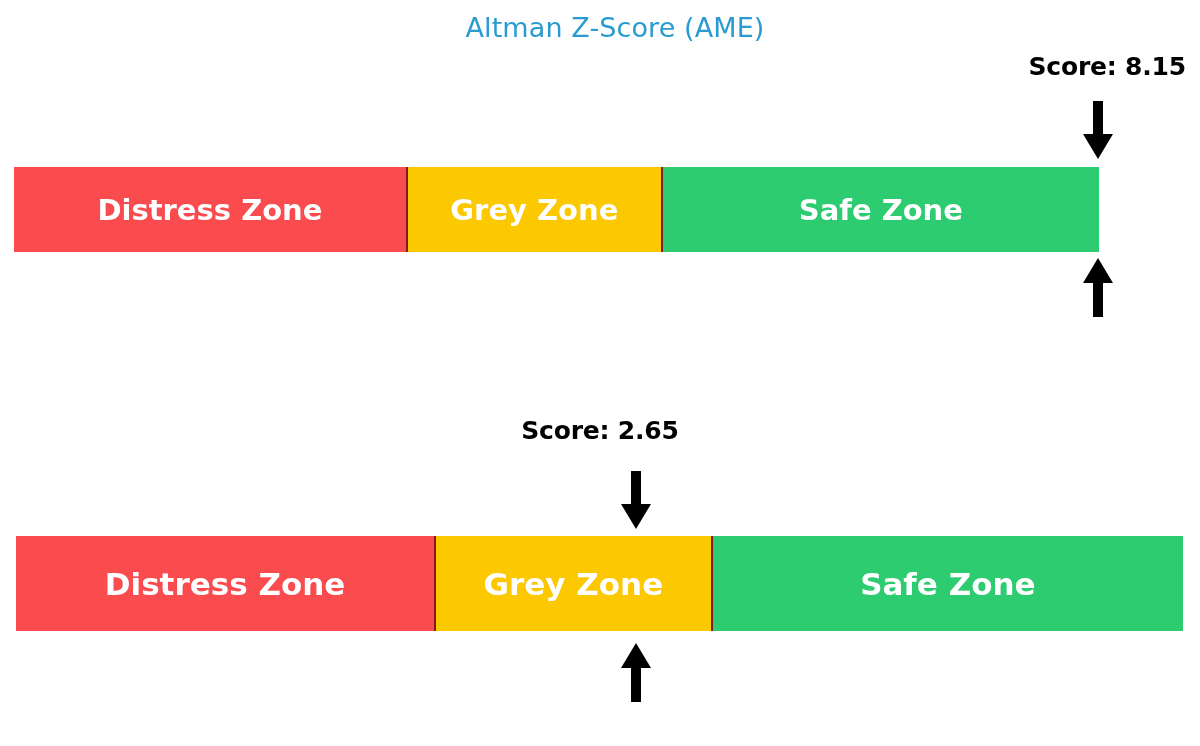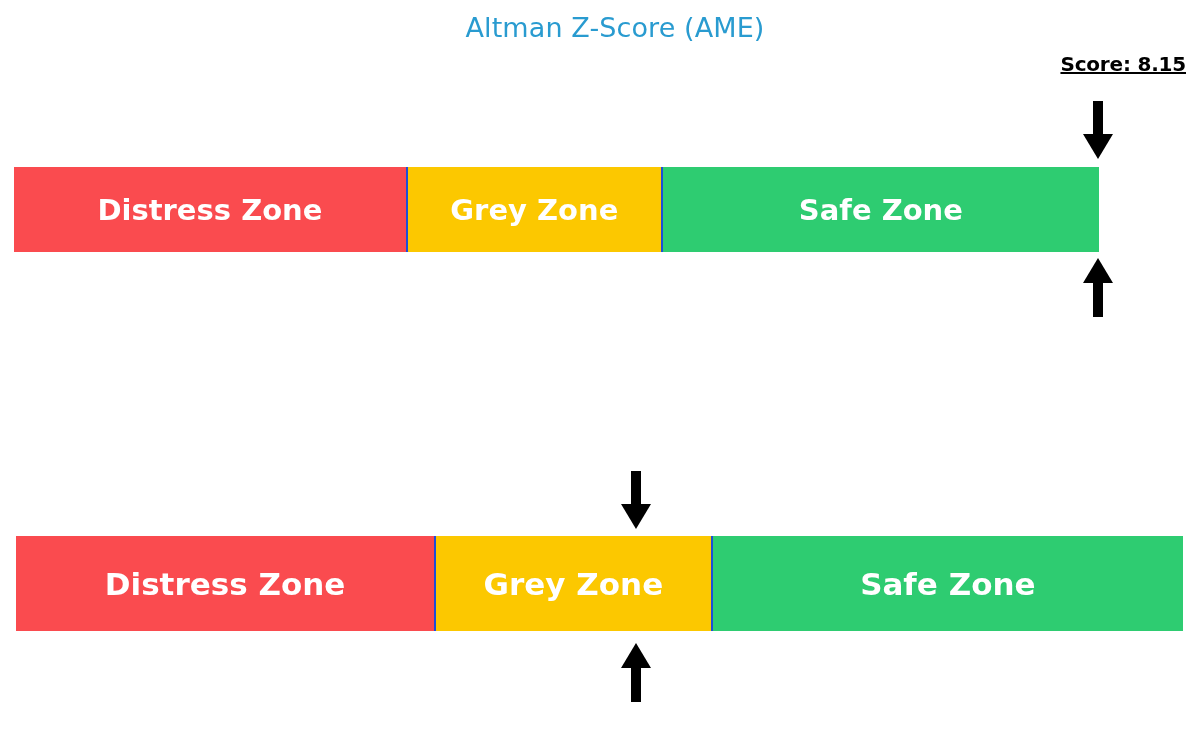--- a/index.html
+++ b/index.html
@@ -33,45 +33,44 @@
     font-weight: 400;
     letter-spacing: 0.1px;
     white-space: nowrap;
   }
   #title-ame { top: 12px; padding-left: 15px; }
   #title-rop { top: 13px; }
 
   .score-label {
     position: absolute;
     color: #000000;
-    font-size: 20px;
+    font-size: 25px;
     font-weight: bold;
     white-space: nowrap;
     letter-spacing: -0.2px;
-    text-decoration: underline;
   }
   #score-ame { top: 52px; }
   #score-rop { top: 56px; }
 
   .bar-track {
     position: absolute;
     display: flex;
     box-sizing: border-box;
   }
   #bar-ame { left: 14px;  top: 167px; width: 1085px; height: 85px; }
   #bar-rop { left: 16px;  top: 536px; width: 1167px; height: 95px; }
 
   .zone {
     position: relative;
     display: flex;
     align-items: center;
     justify-content: center;
     box-sizing: border-box;
     height: 100%;
-    border-right: 2px solid #1d4ed8;
+    border-right: 2px solid #7f1d1d;
   }
   .zone:last-child { border-right: none; text-align: right; }
 
   .zone-label {
     color: #ffffff;
     font-weight: bold;
     white-space: nowrap;
     text-shadow: 0 0 1px rgba(0,0,0,0.05);
   }
   #bar-ame .zone-label { font-size: 29px; }
@@ -139,20 +138,21 @@
   <div class="marker marker-up" id="marker-ame-bottom">
     <span class="head"></span>
     <span class="shaft"></span>
   </div>
 
 </section>
 
 <section class="gauge-panel" id="panel-rop">
 
 
+  <div class="panel-title score-label" id="score-rop" style="left:0; width:1200px; text-align:center; color:#000;">Score: 2.65</div>
 
 </section>
 
 <div class="marker marker-down" id="marker-rop-top">
   <span class="shaft"></span>
   <span class="head"></span>
 </div>
 
 <div class="bar-track" id="bar-rop">
   <div class="zone" style="width:36.0%; background:#FA4B4F;">

